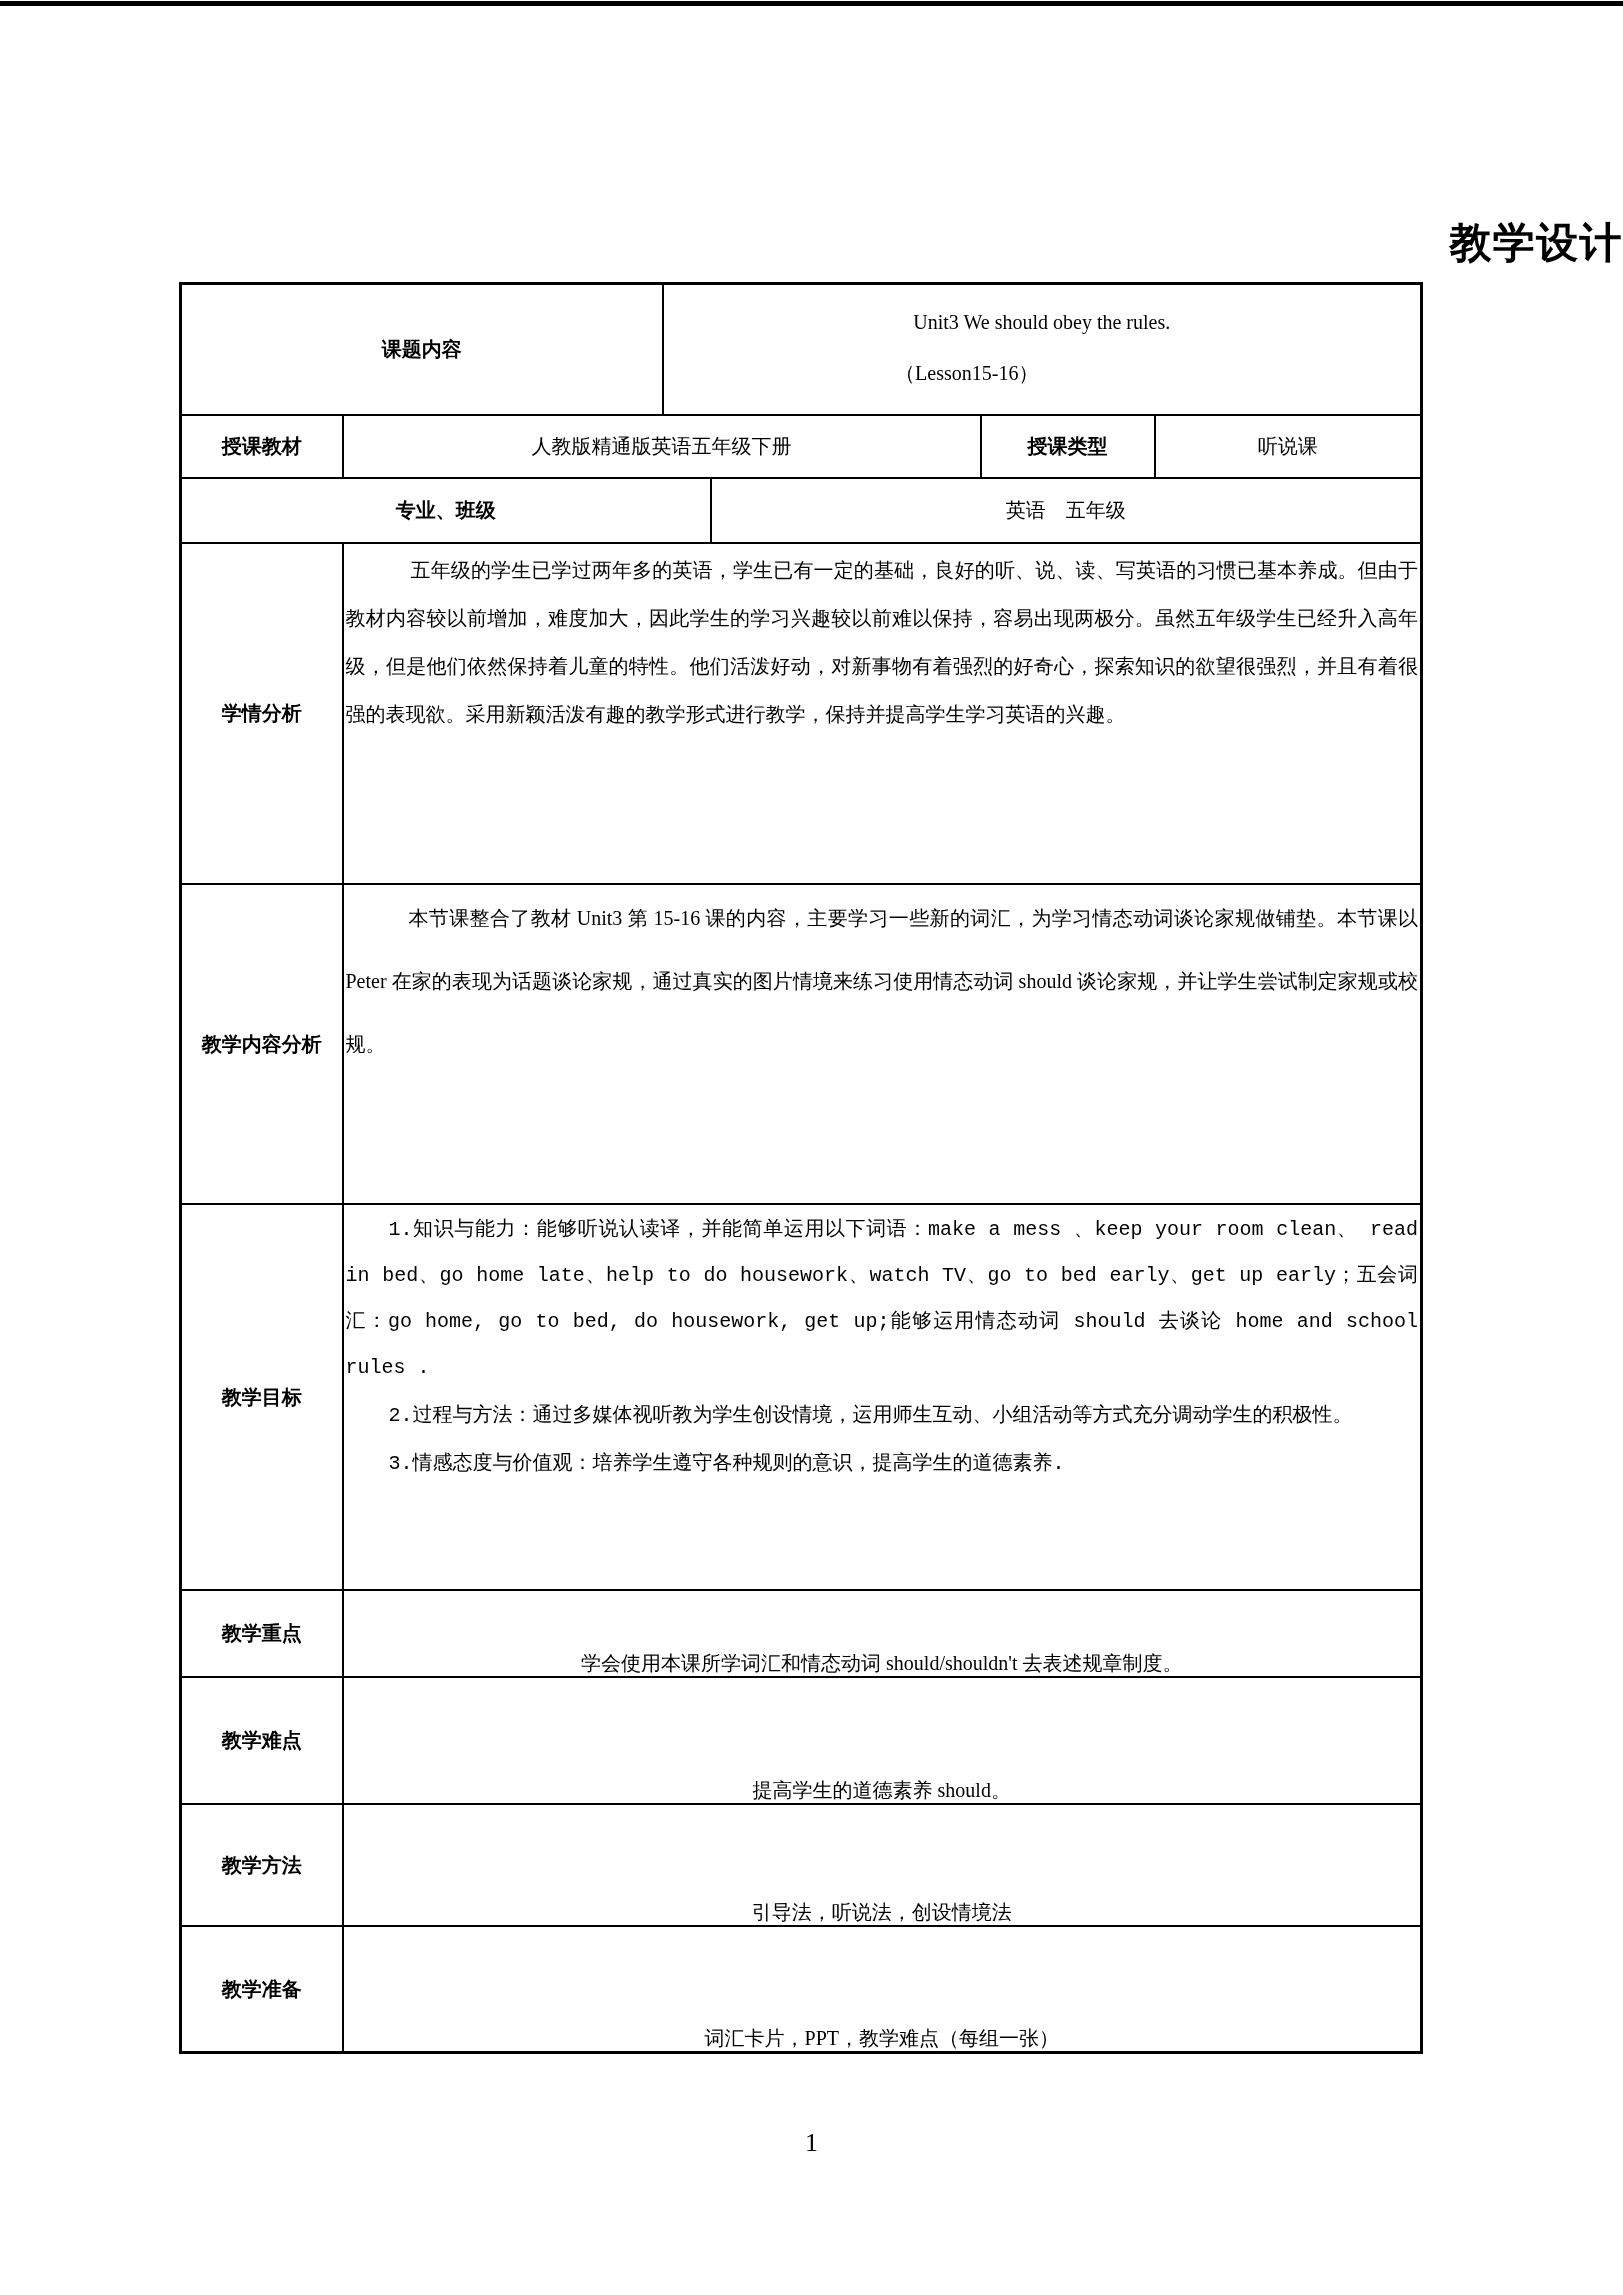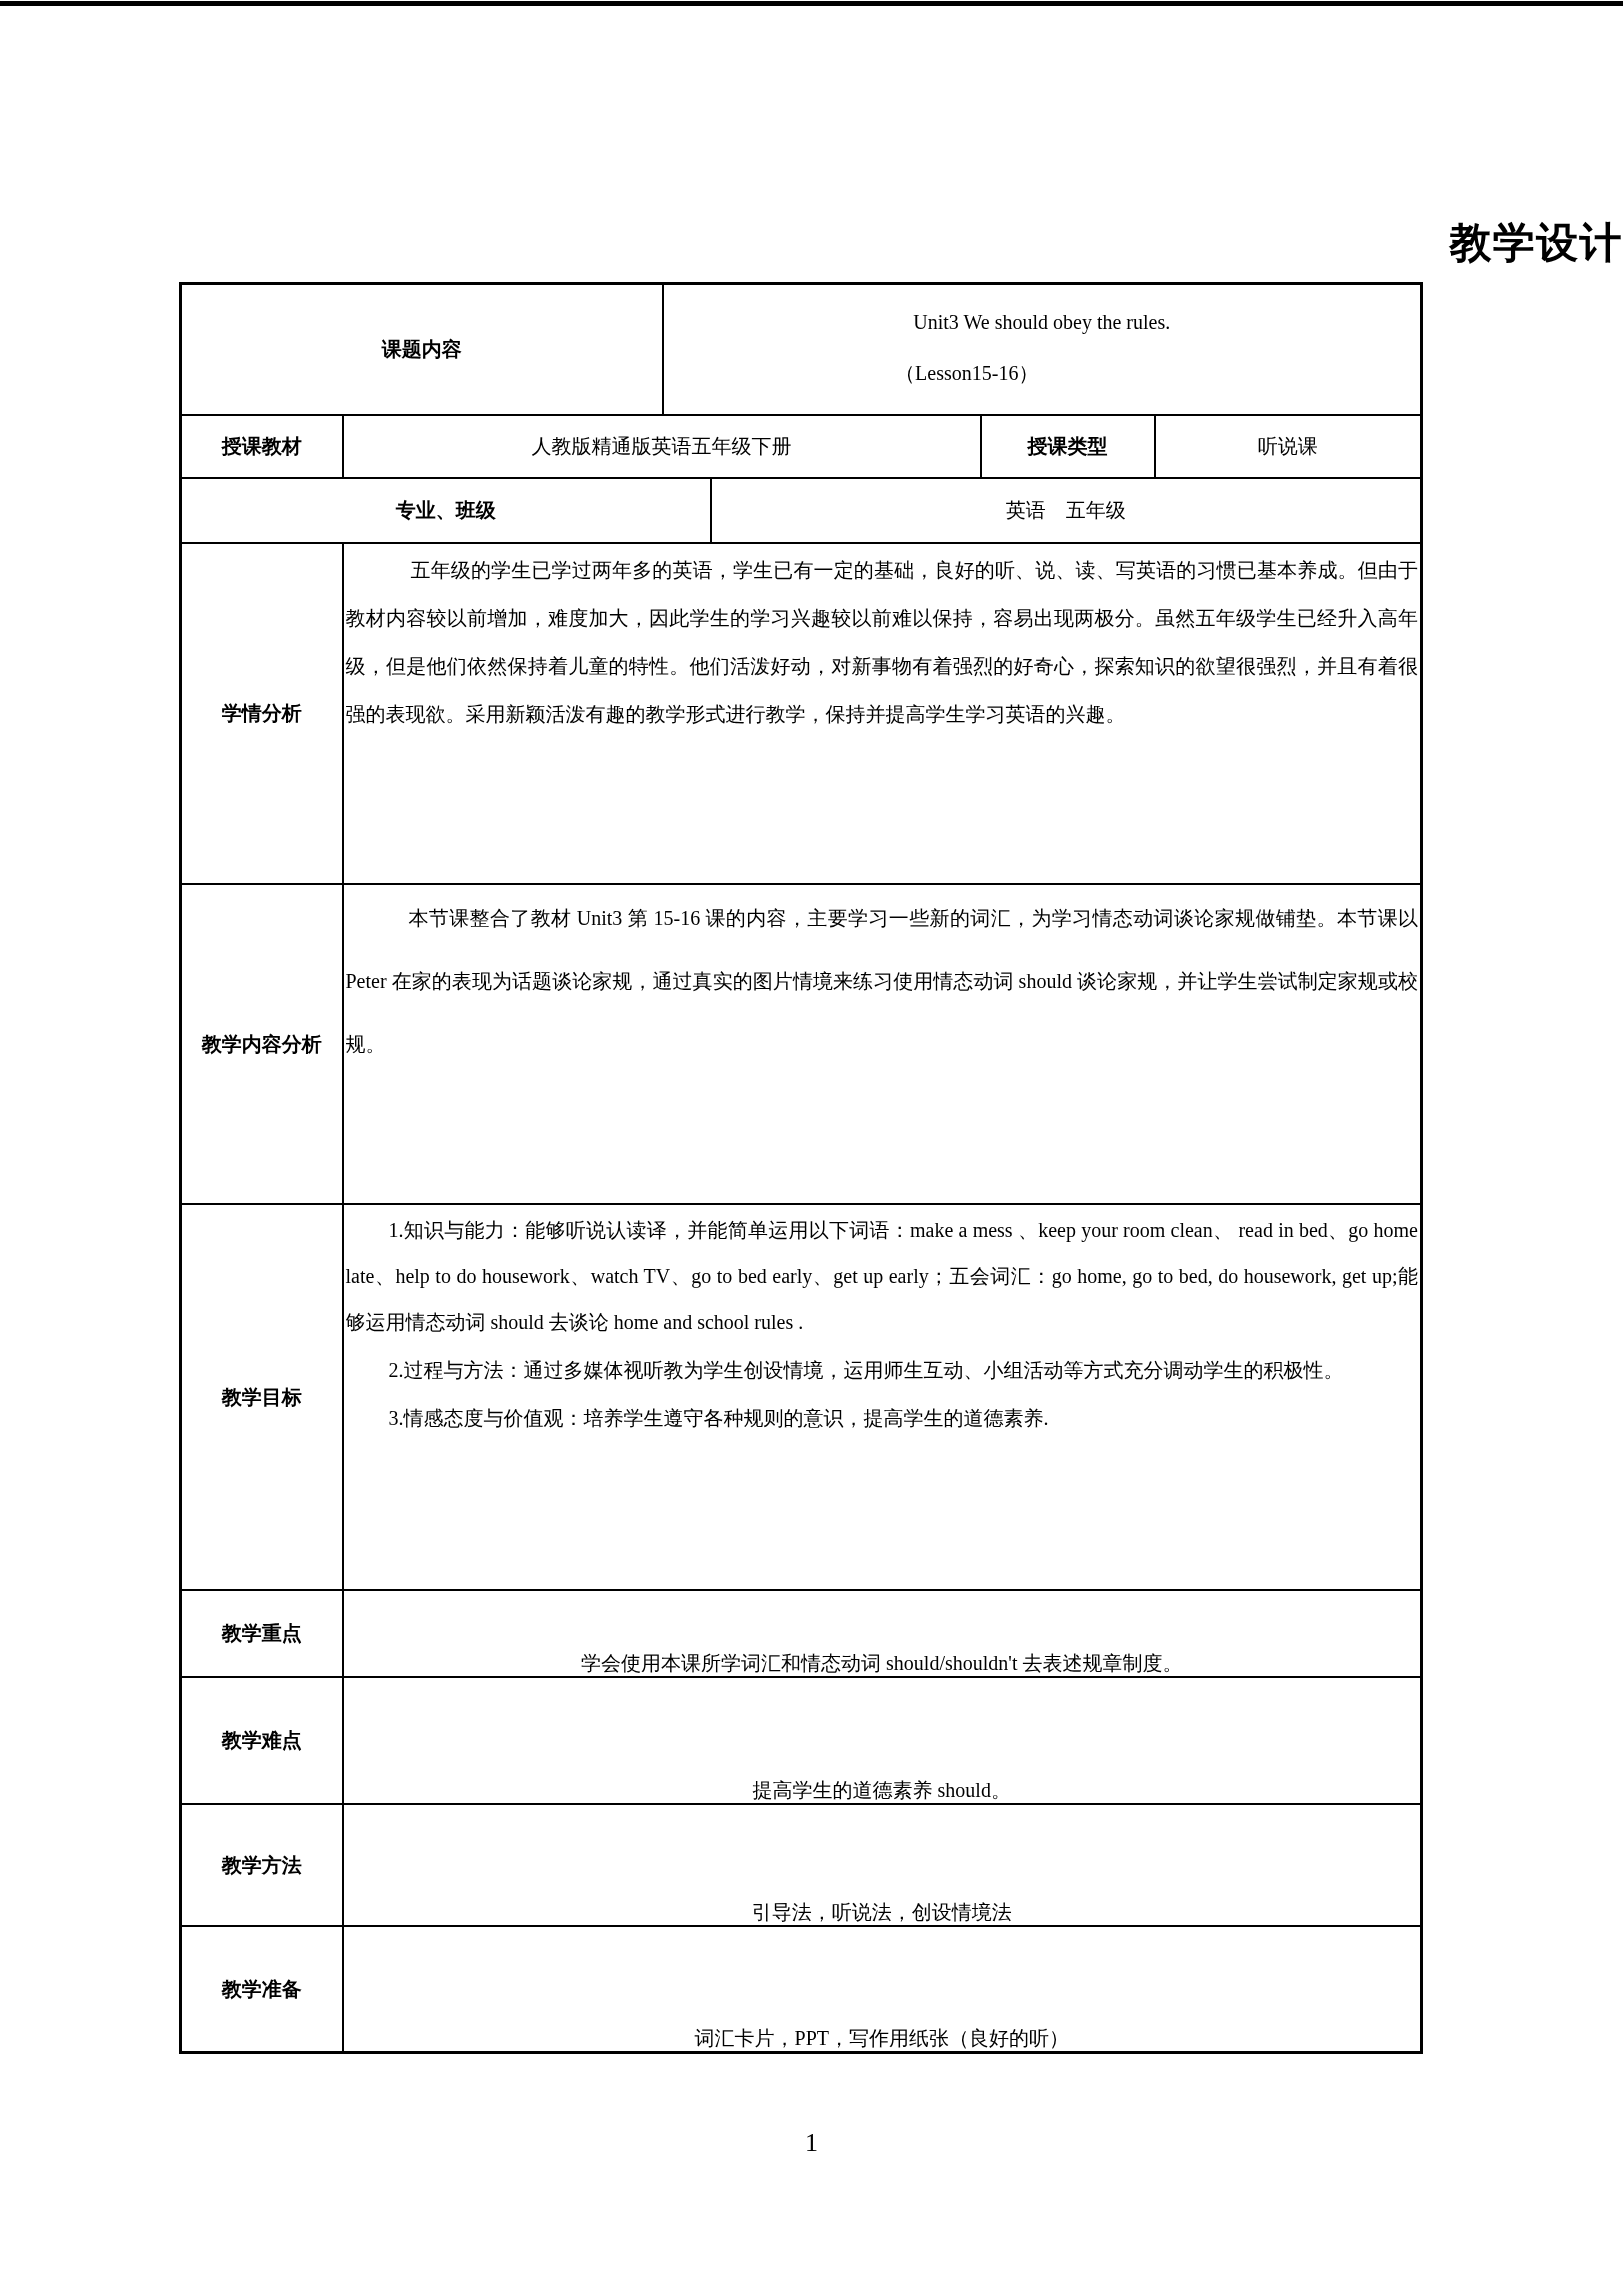--- a/index.html
+++ b/index.html
@@ -74,21 +74,21 @@
     text-align: justify;
     padding-left: 9.5px;
     padding-right: 29px;
   }
   td.content p { margin: 2px; }
   td.sec0 { padding-top: 46px; }
   td.sec0 p { line-height: 48px; text-indent: 65px; }
   td.sec1 { padding-top: 52px; }
   td.sec1 p { line-height: 63px; text-indent: 63px; }
   td.sec2 { padding-top: 34px; }
-  td.sec2 p { line-height: 46px; text-indent: 43px; }
+  td.sec2 p { line-height: 46px; text-indent: 43px; font-family: Liberation Mono, monospace; }
   td.single {
     vertical-align: bottom;
     text-align: center;
     padding-left: 53px;
     padding-right: 27px;
     margin-left: 18px;
   }
   td.single p { margin: 0; line-height: 1.25; }
   td.pb8  { padding-bottom: 5.5px; }
   td.pb20 { padding-bottom: 13.6px; }
@@ -213,20 +213,20 @@
     <td class="single pb28" colspan="5">
       <p>引导法，听说法，创设情境法</p>
     </td>
   </tr>
 
   <tr class="r10">
     <td class="lbl">
       <span class="lbl-inner">教学准备</span>
     </td>
     <td class="single pb30" colspan="5">
-      <p>词汇卡片，PPT，写作用纸张（良好的听）</p>
+      <p>词汇卡片，PPT，教学难点（每组一张）</p>
     </td>
   </tr>
 </tbody>
   </table>
 
 <div class="page-number">1</div>
 
 
 </body></html>

